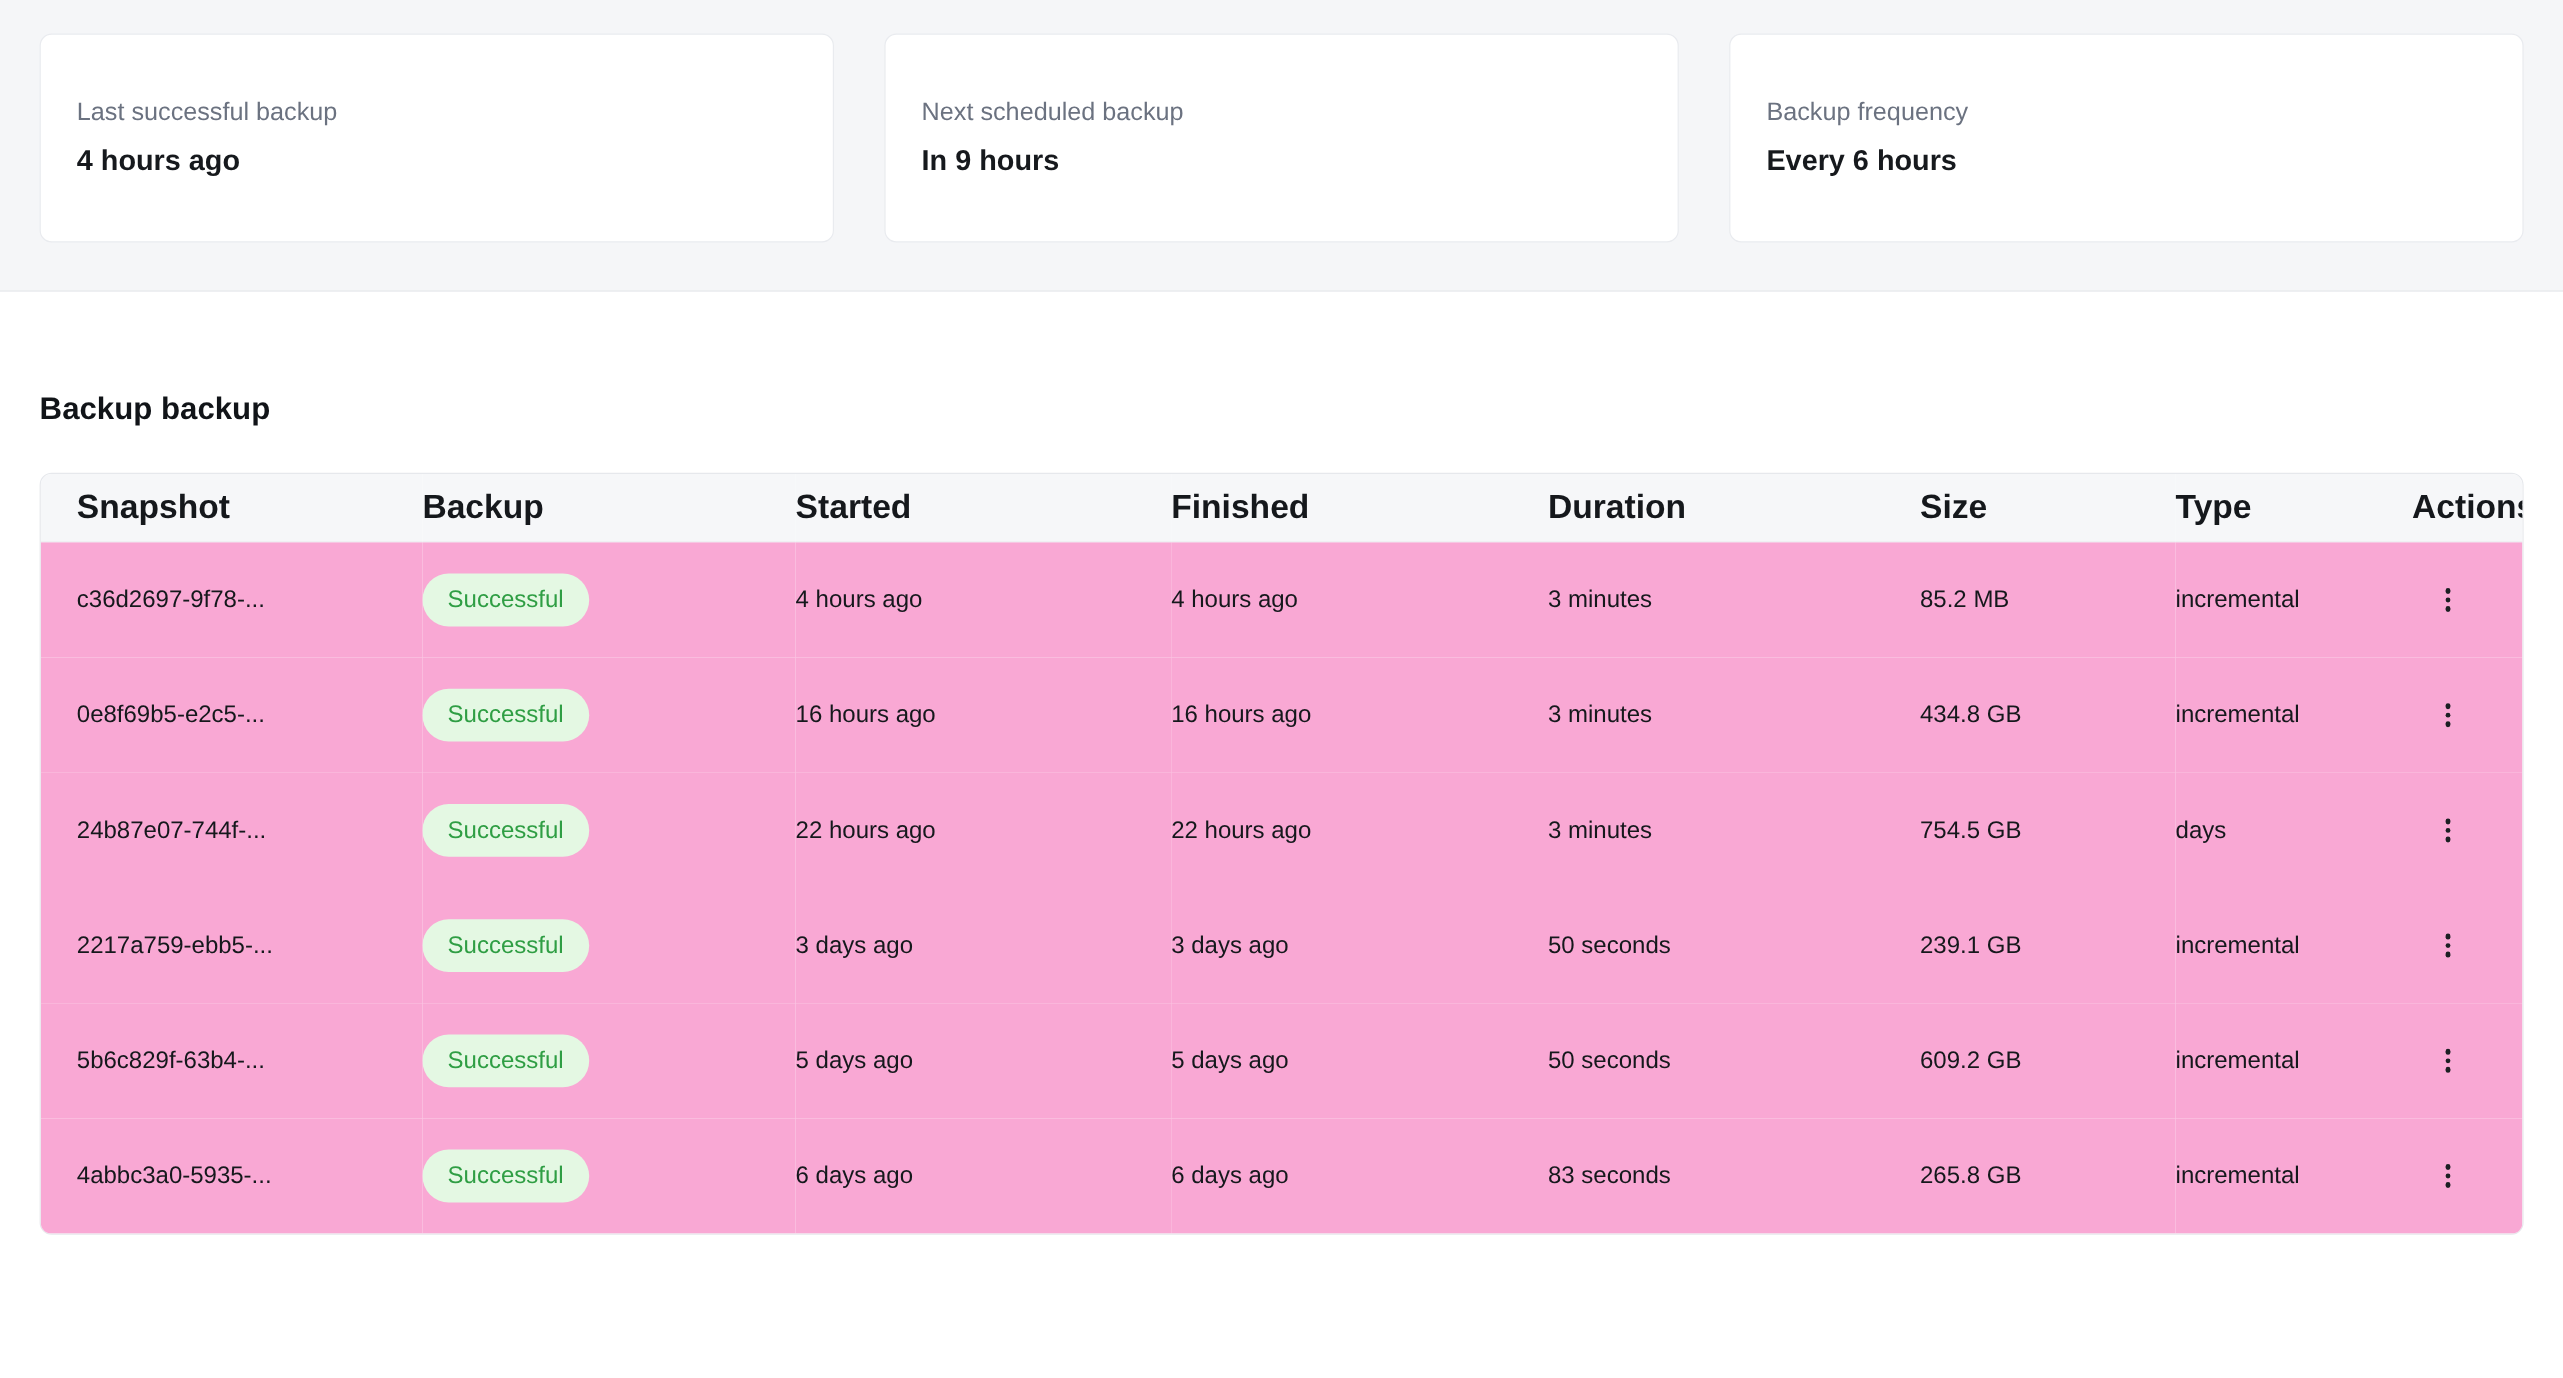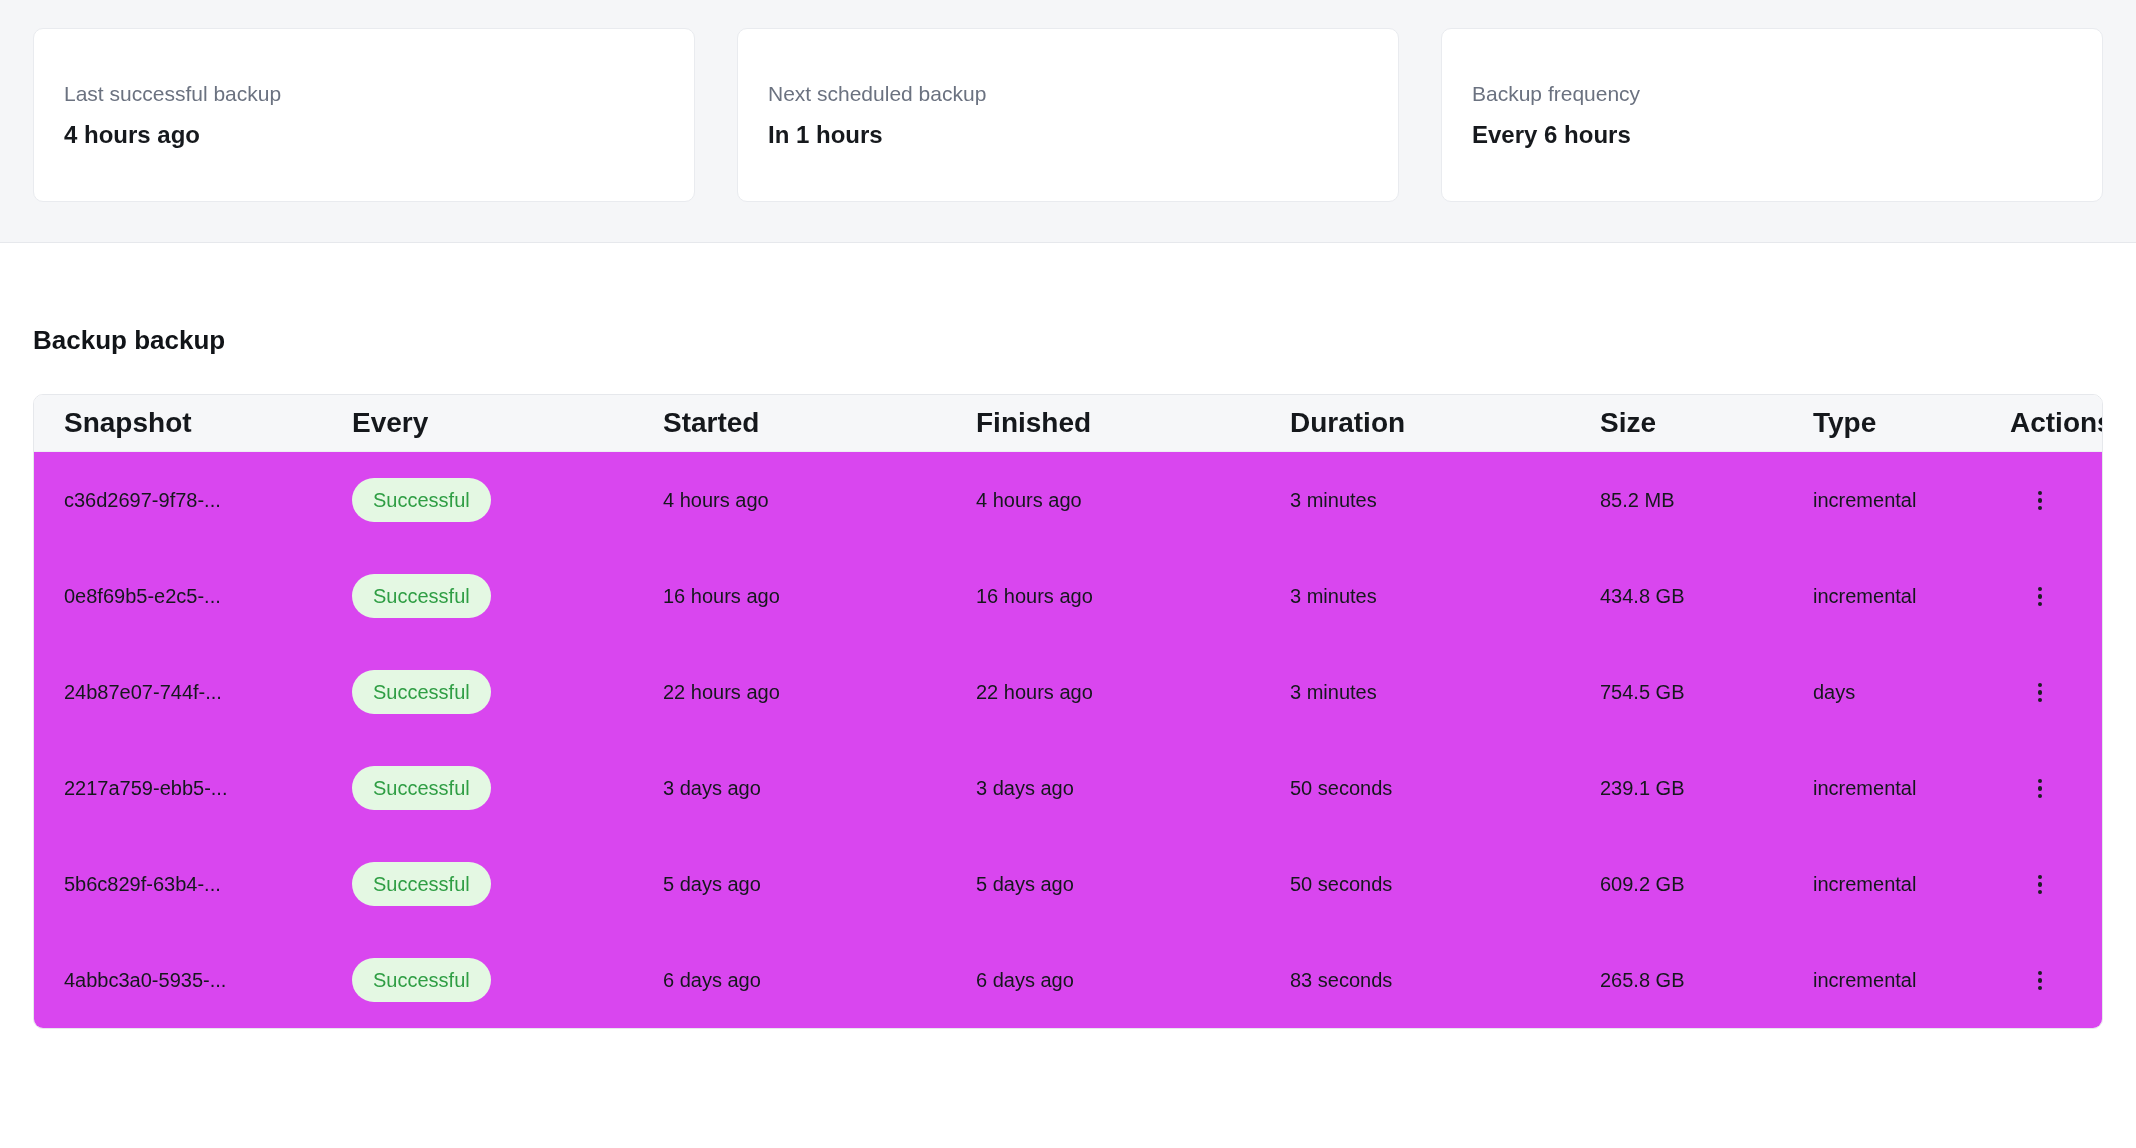--- a/index.html
+++ b/index.html
@@ -39,21 +39,21 @@
     overflow:hidden; background:#fff;
   }
   table{width:100%; border-collapse:separate; border-spacing:0; table-layout:fixed;}
   th{
     height:57px; background:var(--header-bg); border-bottom:1px solid var(--header-border);
     text-align:left; vertical-align:middle;
     font-size:28px; font-weight:600; color:#15181c;
   }
   td{
     height:96px; vertical-align:middle; text-align:left;
-    font-size:20px; font-weight:400; color:#15181c; background:#d946ef;
+    font-size:20px; font-weight:400; color:#15181c; background:#f9a8d4;
     white-space:nowrap; overflow:hidden;
   }
   .c-first{padding-left:30px;}
 
   .badge{
     display:inline-block; background:var(--badge-bg); color:var(--badge-text);
     font-size:20px; font-weight:400; line-height:24px;
     padding:10px 21px; border-radius:999px;
   }
 
@@ -71,21 +71,21 @@
 </head>
 <body>
 
 <div class="top-band">
   <div class="card">
     <div class="card-label">Last successful backup</div>
     <div class="card-value">4 hours ago</div>
   </div>
   <div class="card">
     <div class="card-label">Next scheduled backup</div>
-    <div class="card-value">In 1 hours</div>
+    <div class="card-value">In 9 hours</div>
   </div>
   <div class="card">
     <div class="card-label">Backup frequency</div>
     <div class="card-value">Every 6 hours</div>
   </div>
 </div>
 
 <div class="history-section">
   <h2 class="history-title">Backup backup</h2>
 
@@ -97,21 +97,21 @@
           <col style="width:313px">
           <col style="width:314px">
         <col style="width:310px">
           <col style="width:213px">
           <col style="width:197px">
           <col>
       </colgroup>
       <thead>
         <tr>
           <th class="c-first">Snapshot</th>
-          <th>Every</th>
+          <th>Backup</th>
           <th>Started</th>
           <th>Finished</th>
           <th>Duration</th>
           <th>Size</th>
           <th>Type</th>
           <th>Actions</th>
         </tr>
       </thead>
       <tbody>
 

